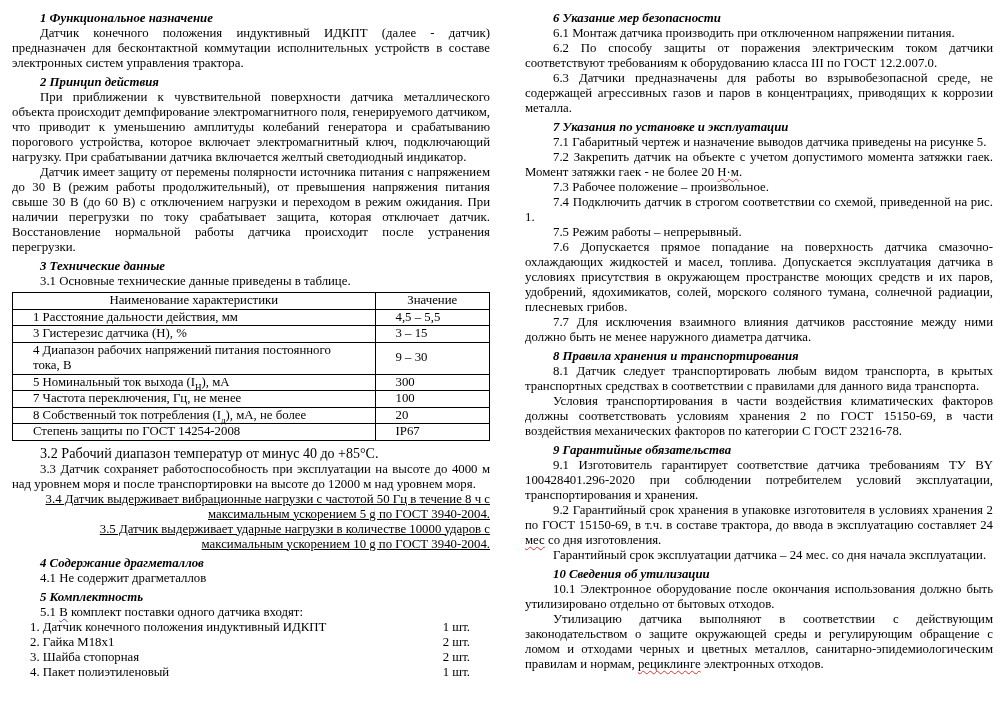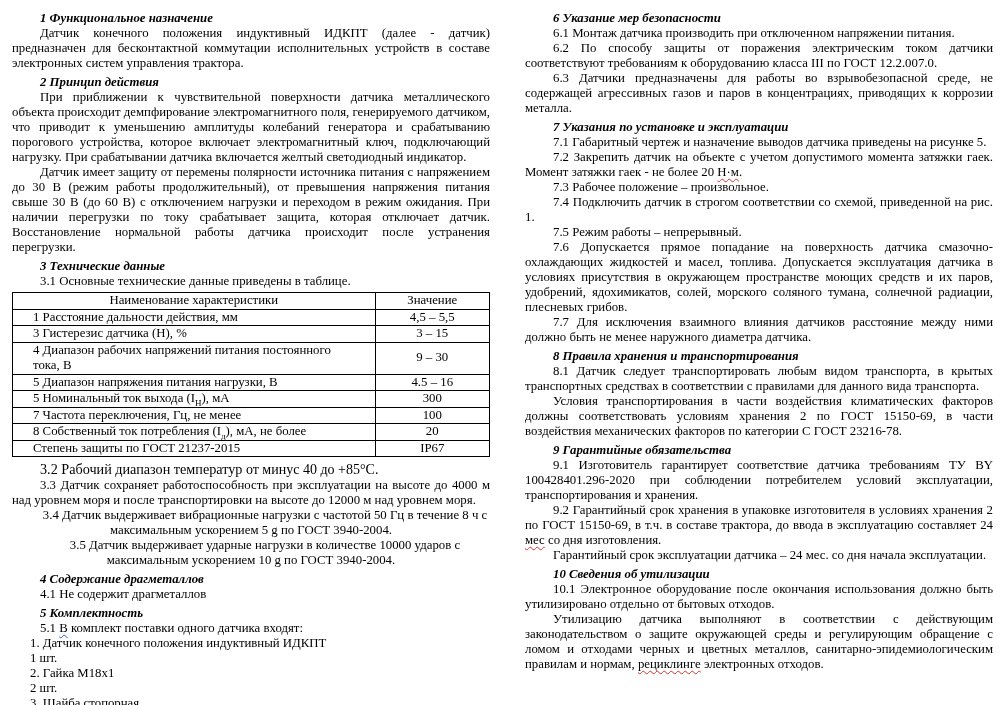--- a/index.html
+++ b/index.html
@@ -6,32 +6,32 @@
   body{
     width:1001px;height:705px;background:#ffffff;color:#000;
     font-family:"Liberation Serif","DejaVu Serif",serif;
     font-size:12.8px;line-height:15px;
     -webkit-font-smoothing:antialiased;
   }
   .page{display:flex;gap:35px;padding:7px 8px 0 12px;box-sizing:border-box;}
   .col{width:478px;flex:none;}
   .col-right{width:468px;}
   p{margin:0;text-indent:28px;text-align:justify;}
-  p.prewrap{white-space:pre-wrap;text-align:center;}
+  p.prewrap{white-space:pre-wrap;text-align:right;text-decoration:underline;}
   .h{font-weight:bold;margin:4px 0 0;text-indent:28px;text-align:left;font-style:italic;}
   .spec{border-collapse:collapse;width:100%;margin:3px 0 5px;table-layout:fixed;}
   .spec th,.spec td{border:1px solid #000;padding:0 20px;font-weight:normal;line-height:15.5px;vertical-align:middle;}
   .spec th{text-align:center;}
-  .spec td.val{text-align:center;}
+  .spec td.val{text-align:left;}
   .spec col.c-name{width:76%;}
   .spec col.c-val{width:24%;}
   sub{font-size:9px;line-height:0;}
   .sq-red{text-decoration:underline;text-decoration-style:wavy;text-decoration-color:#e03030;text-decoration-thickness:1px;text-underline-offset:2px;text-decoration-skip-ink:none;}
   .sq-blue{text-decoration:underline;text-decoration-style:wavy;text-decoration-color:#3b4cf0;text-decoration-thickness:1px;text-underline-offset:2px;text-decoration-skip-ink:none;}
-  .kit-row{display:flex;justify-content:space-between;padding-left:18px;padding-right:20px;flex-direction:column;}
+  .kit-row{display:flex;justify-content:space-between;padding-left:18px;padding-right:20px;}
   .sz-big{font-size:14.2px;}
   .sz-small{font-size:14px;}
 </style>
 </head>
 <body>
 
 <div class="page">
 
   <div class="col">
     <div class="h">1 Функциональное назначение</div>
@@ -62,37 +62,33 @@
         </tr>
         <tr>
           <td>3 Гистерезис датчика (Н), %</td>
           <td class="val">3 – 15</td>
         </tr>
         <tr>
           <td>4 Диапазон рабочих напряжений питания постоянного тока, В</td>
           <td class="val">9 – 30</td>
         </tr>
         <tr>
-          <td>5 Диапазон напряжения питания нагрузки, В</td>
-          <td class="val">4.5 – 16</td>
-        </tr>
-        <tr>
           <td><span>5 Номинальный ток выхода (I</span><sub>Н</sub><span>), мА</span></td>
           <td class="val">300</td>
         </tr>
         <tr>
           <td>7 Частота переключения, Гц, не менее</td>
           <td class="val">100</td>
         </tr>
         <tr>
           <td><span>8 Собственный ток потребления (I</span><sub>д</sub><span>), мА, не более</span></td>
           <td class="val">20</td>
         </tr>
         <tr>
-          <td>Степень защиты по ГОСТ 21237-2015</td>
+          <td>Степень защиты по ГОСТ 14254-2008</td>
           <td class="val">IP67</td>
         </tr>
       </tbody>
     </table>
 
     <p><span class="sz-big">3.2 Рабочий диапазон температур</span><span class="sz-small"> от минус 40 до +85°С.</span></p>
     <p>3.3 Датчик сохраняет работоспособность при эксплуатации на высоте до 4000 м над уровнем моря и после транспортировки на высоте до 12000 м над уровнем моря.</p>
     <p class="prewrap">3.4 Датчик выдерживает вибрационные нагрузки с частотой 50 Гц в течение 8 ч с
 максимальным ускорением 5 g по ГОСТ 3940-2004.</p>
     <p class="prewrap">3.5 Датчик выдерживает ударные нагрузки в количестве 10000 ударов с

